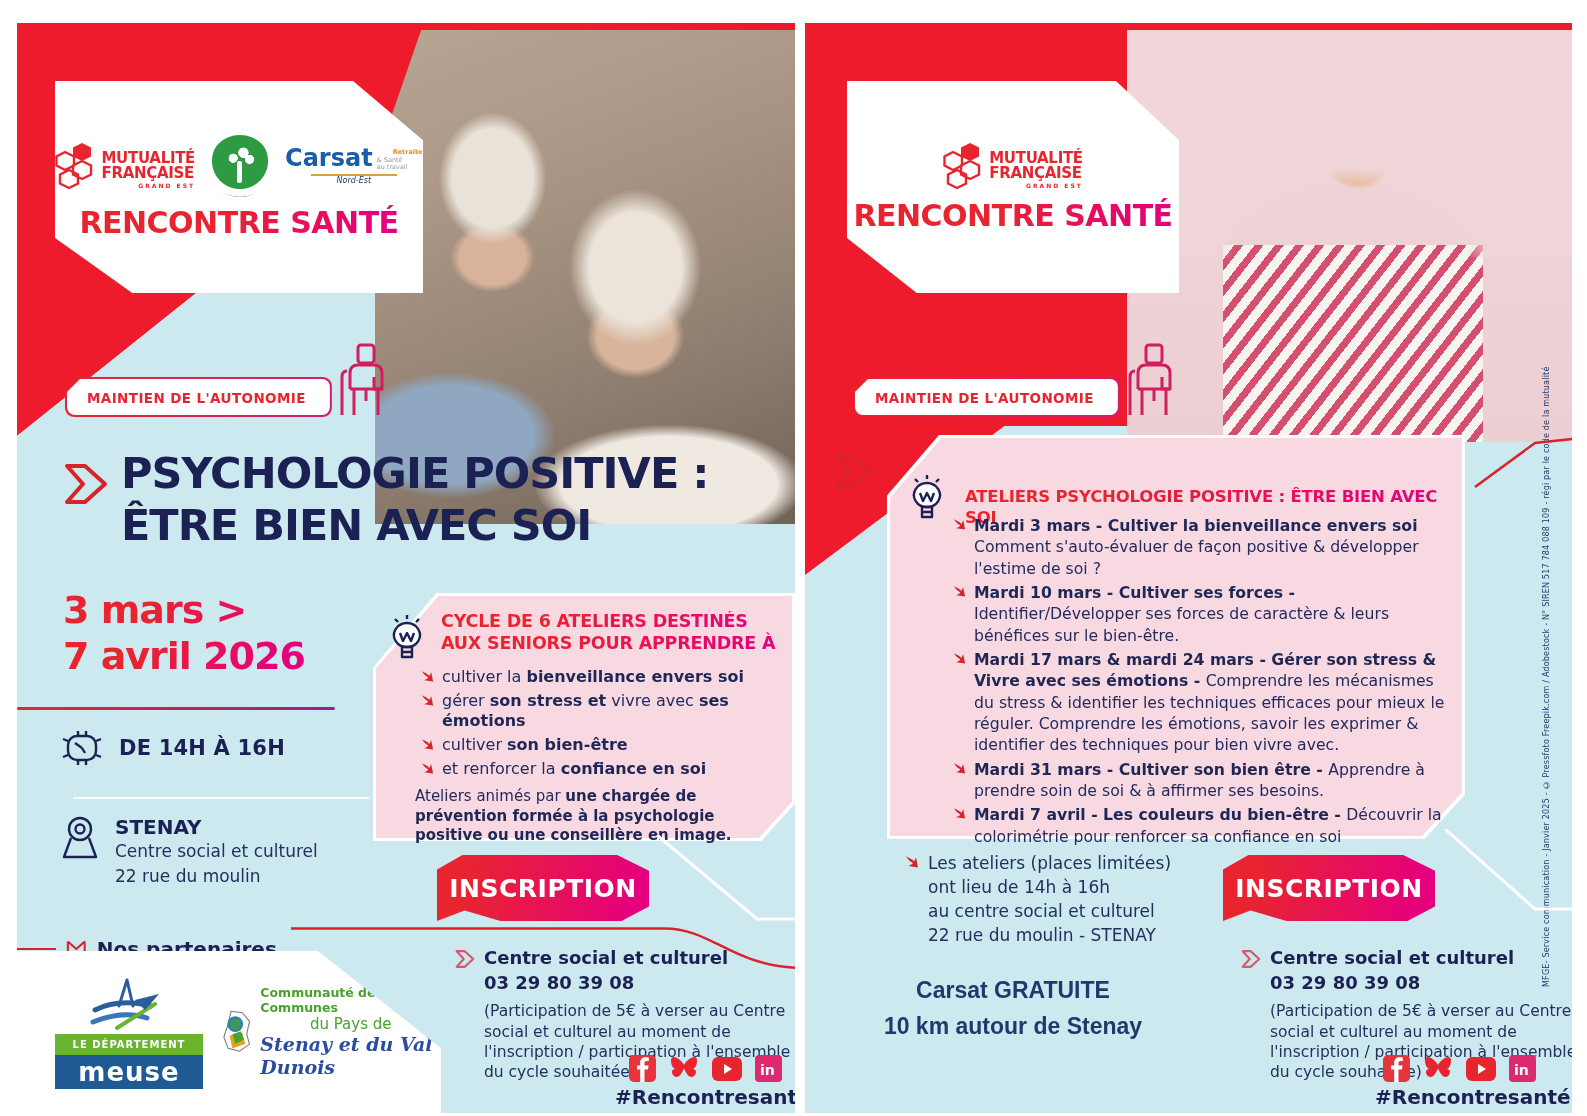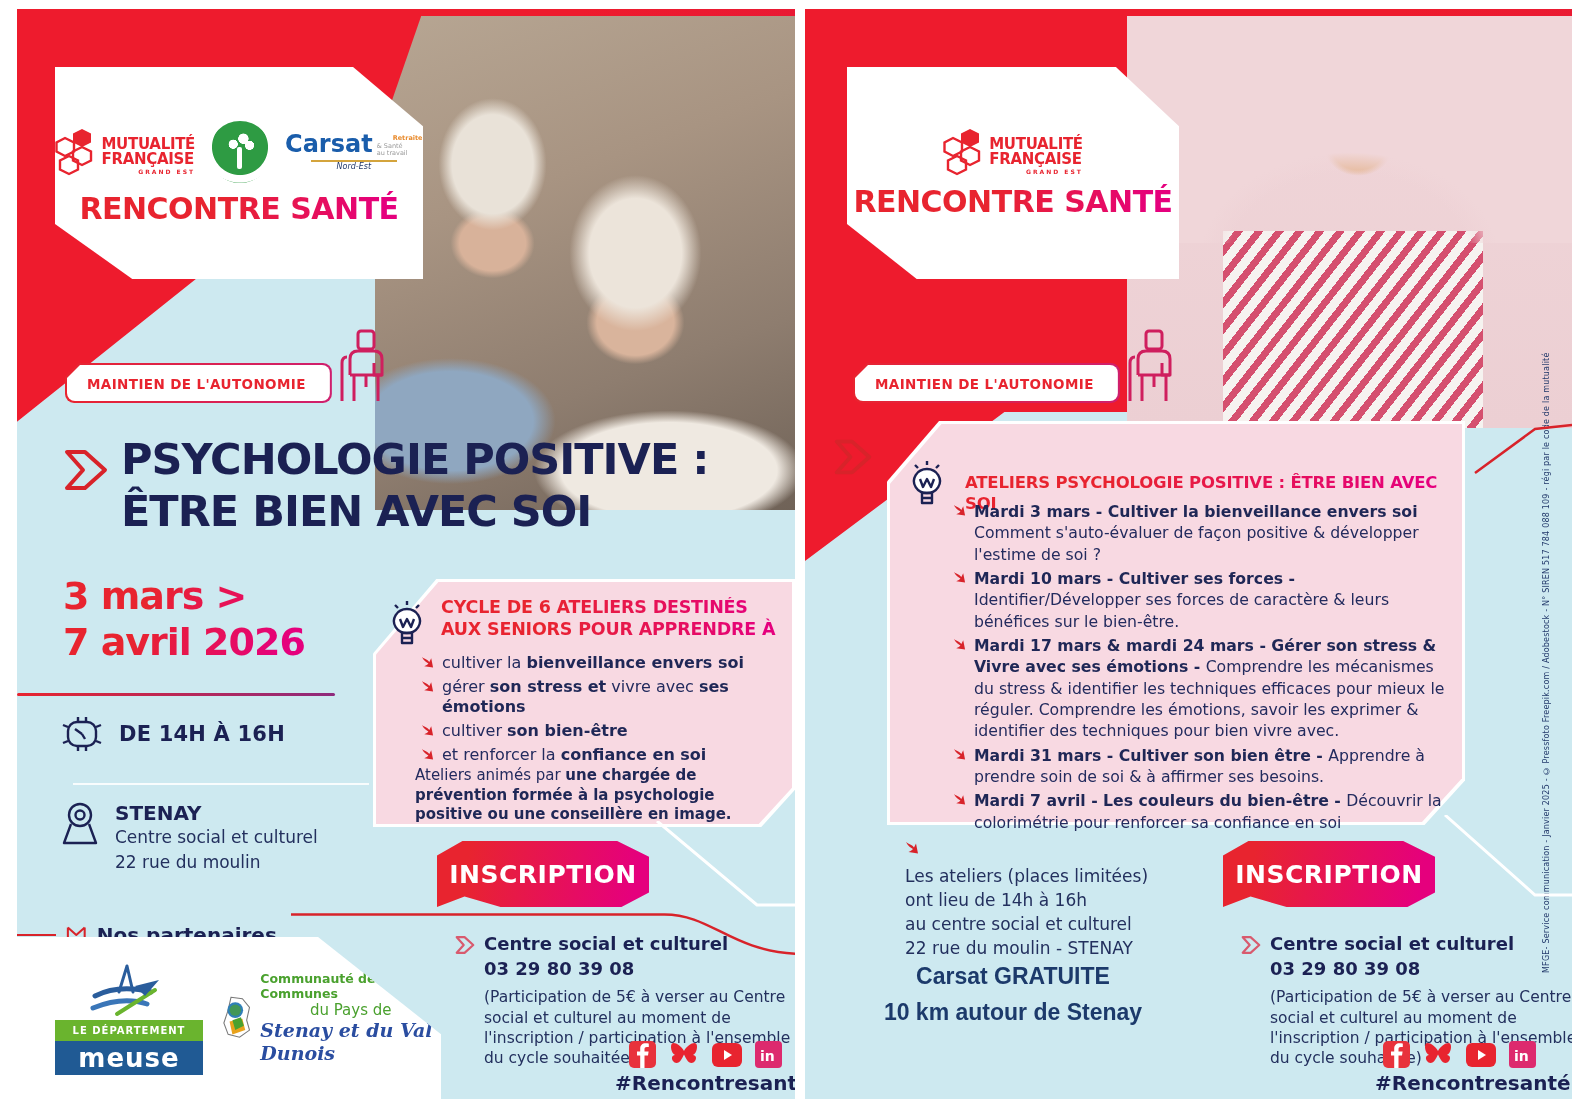--- a/index.html
+++ b/index.html
@@ -1,17 +1,17 @@
 <!DOCTYPE html>
 <html><head>
 <meta charset="utf-8">
 <style>
   html,body{margin:0;padding:0;}
   body{width:1587px;height:1116px;background:#ffffff;font-family:"DejaVu Sans","Liberation Sans",sans-serif;overflow:hidden;position:relative;}
-  .panel{position:absolute;top:9px;height:1090px;background:#cde9f0;overflow:hidden;}
+  .panel{position:absolute;top:23px;height:1090px;background:#cde9f0;overflow:hidden;}
   #panel-left{left:17px;width:778px;}
   #panel-right{left:805px;width:767px;}
   .abs{position:absolute;}
 
   
   .redband{position:absolute;left:0;top:0;width:100%;background:linear-gradient(120deg,#ee1b2d 55%,#e3173b 100%);}
   #panel-left .redband{height:430px;clip-path:polygon(0 0,100% 0,100% 31%,45% 31%,0 96%);}
   #panel-right .redband{height:552px;clip-path:polygon(0 0,100% 0,100% 73%,26% 73%,0 100%);}
 
   
@@ -107,21 +107,21 @@
   .bulb-pos{position:absolute;}
   .cycle-head{font-weight:800;font-size:17.5px;line-height:1.25;letter-spacing:-0.2px;
     background:linear-gradient(90deg,#e8242f 30%,#e5007d 95%);-webkit-background-clip:text;background-clip:text;color:transparent;}
   .list{color:#232b5e;font-size:16px;}
   .li{display:flex;gap:8px;align-items:flex-start;}
   .bullet{flex:0 0 auto;margin-top:3px;}
   .li-text{line-height:1.38;}
   .li b{font-weight:700;color:#1f2756;}
   #cycle-list .li{margin-bottom:4px;}
   #cycle-list .li-text{line-height:1.25;}
-  .note{color:#232b5e;font-size:15px;line-height:1.3;}
+  .note{color:#232b5e;font-size:15px;line-height:1.3;margin-top:7px;}
   .note b{color:#1f2756;}
   #workshop-list{margin-top:10px;}
   #workshop-list .li{margin-bottom:3px;}
   #workshop-list .li-text{font-size:15.7px;line-height:1.36;}
 
   
   .btn{position:absolute;width:212px;height:66px;background:linear-gradient(100deg,#e8242f 15%,#e5007d 92%);display:flex;align-items:center;justify-content:center;
     clip-path:polygon(12% 0,85% 0,100% 24%,100% 78%,87% 100%,30% 100%,13% 84%,0 100%,0 22%);}
   .btn span{color:#fff;font-weight:800;font-size:25px;letter-spacing:0.5px;}
   #panel-left .btn{left:420px;top:832px;}
@@ -137,21 +137,21 @@
 
   
   .social{position:absolute;display:flex;gap:13px;align-items:center;}
   #panel-left .social{left:612px;top:1032px;}
   #panel-right .social{left:578px;top:1032px;}
   .hashtag{position:absolute;color:#1b2153;font-weight:800;font-size:20px;white-space:nowrap;}
   #panel-left .hashtag{left:598px;top:1062px;}
   #panel-right .hashtag{left:570px;top:1062px;}
 
   
-  .info-block{position:absolute;left:100px;top:828px;display:flex;gap:9px;color:#23305e;font-size:17px;line-height:1.42;flex-direction:column;}
+  .info-block{position:absolute;left:100px;top:828px;display:flex;gap:9px;color:#23305e;font-size:17px;line-height:1.42;}
   .navette{position:absolute;left:18px;top:950px;width:380px;text-align:center;color:#1c3a6b;font-weight:800;font-size:23px;line-height:1.55;font-family:"Liberation Sans","DejaVu Sans",sans-serif;}
   .credits{position:absolute;left:737px;top:398px;height:566px;writing-mode:vertical-rl;transform:rotate(180deg);font-size:8px;color:#233a6b;letter-spacing:0.2px;white-space:nowrap;}
 
   .deco-line{position:absolute;pointer-events:none;}
   svg{display:block;}
 </style>
 </head>
 <body>
 
 <div class="panel" id="panel-left">

